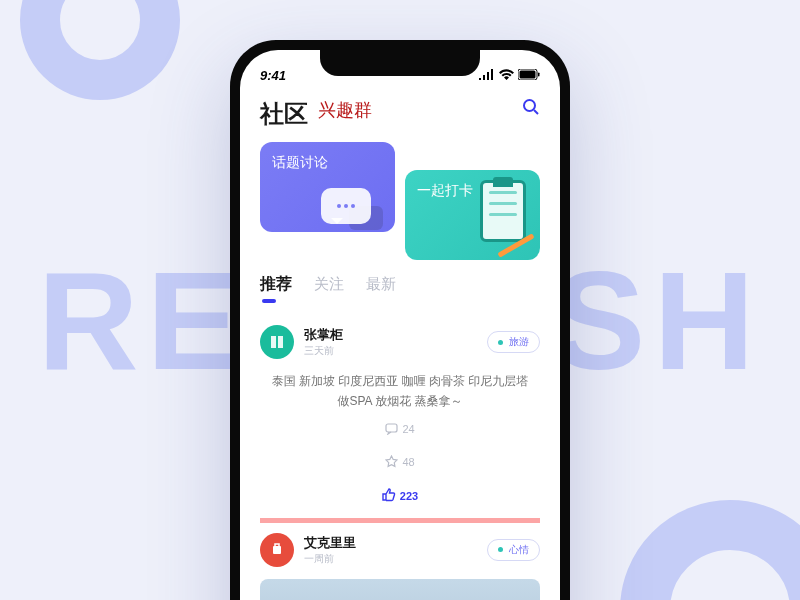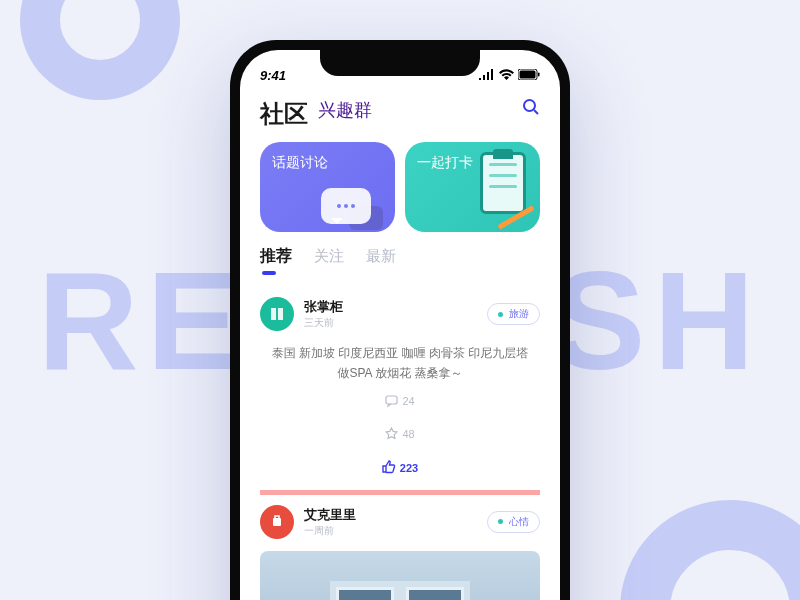--- a/index.html
+++ b/index.html
@@ -72,40 +72,40 @@
   font-style: italic;
 }
 .status-right { display: flex; gap: 4px; align-items: center; }
 .header {
   display: flex;
   align-items: flex-start;
   padding: 8px 20px 12px;
   gap: 10px;
 }
 .header-title { font-size: 24px; font-weight: 700; color: #1a1a1a; }
-.header-sub { font-size: 18px; color: #4c1d95; }
+.header-sub { font-size: 18px; color: #b91c1c; }
 .search-icon { margin-left: auto; color: #3a3af0; }
 .cards {
   display: flex;
   gap: 10px;
   padding: 0 20px 14px;
 }
 .card {
   flex: 1;
   height: 90px;
-  border-radius: 20px;
+  border-radius: 12px;
   padding: 12px;
   color: #fff;
   font-size: 14px;
   font-weight: 500;
   position: relative;
   overflow: hidden;
 }
 .card-purple { background: linear-gradient(135deg, #7b7cf5, #6d6ef2); }
-.card-teal { background: linear-gradient(135deg, #3dd3c4, #2ec4b6); }
+.card-teal { background: linear-gradient(135deg, #3dd3c4, #2ec4b6); margin-top: 28px; }
 .card-deco-bubble {
   position: absolute;
   bottom: 8px; right: 24px;
   width: 50px; height: 36px;
   background: rgba(255,255,255,0.9);
   border-radius: 10px;
   display: flex; align-items: center; justify-content: center; gap: 3px;
 }
 .card-deco-bubble::after {
   content: "";

